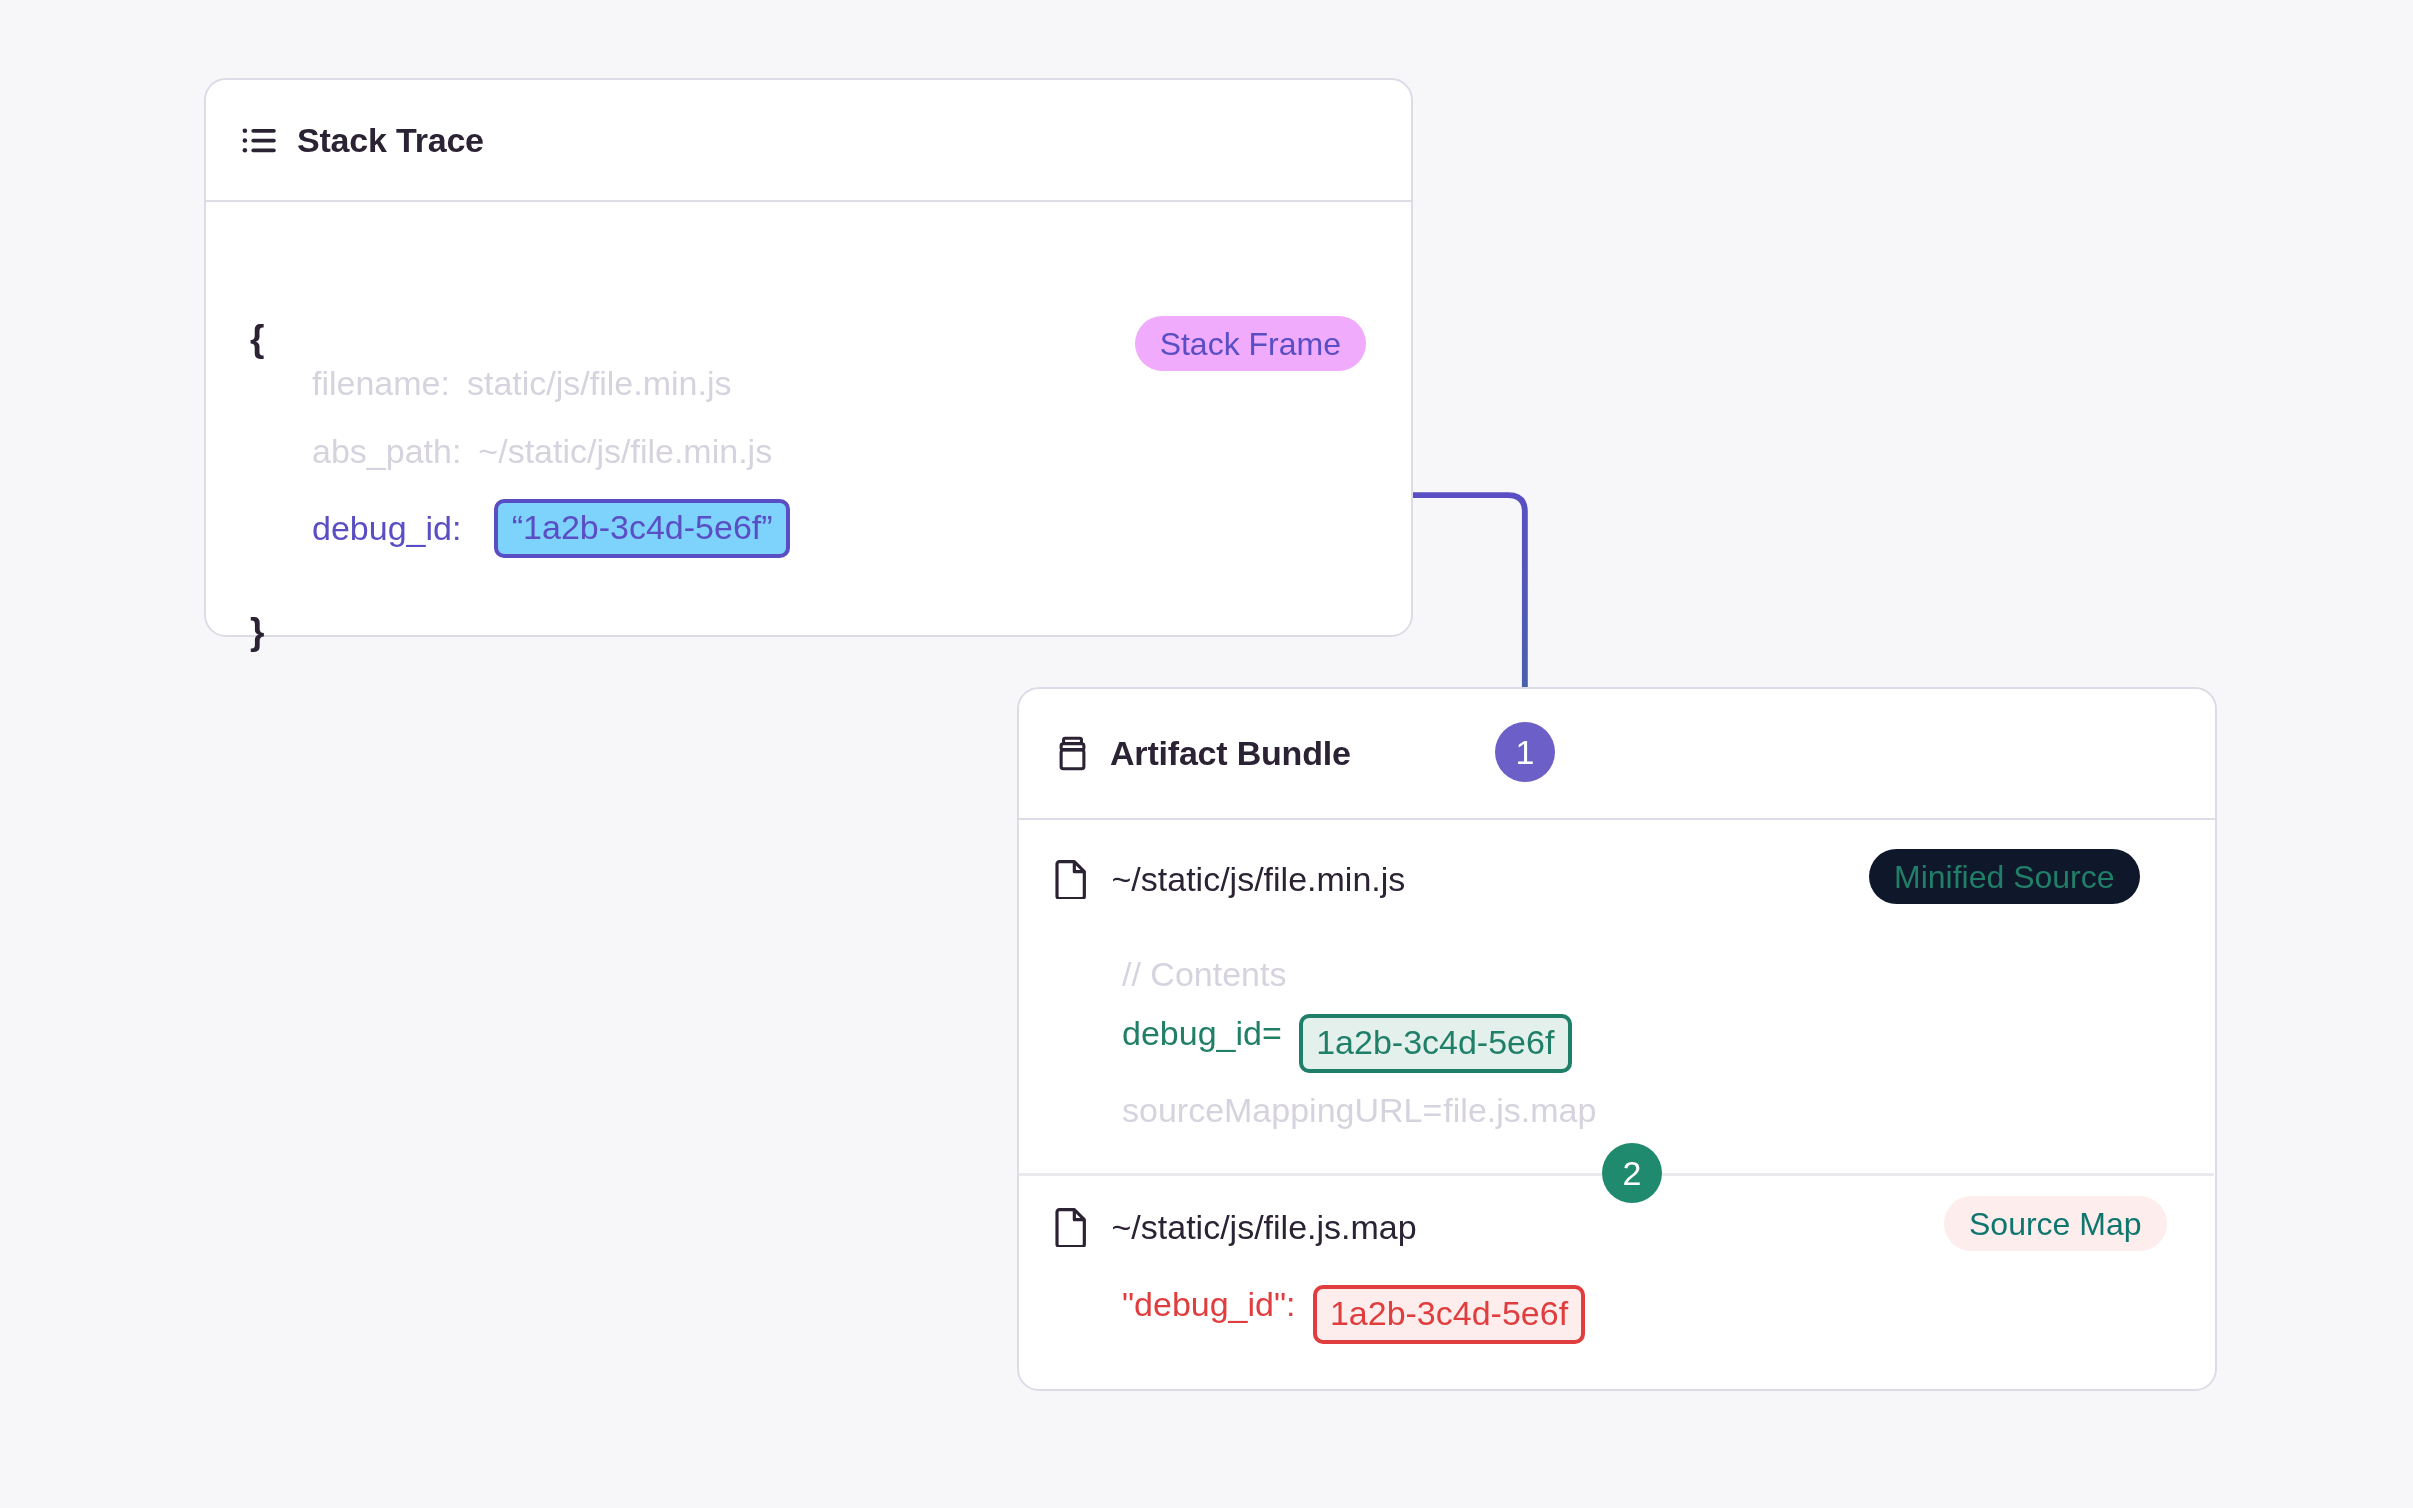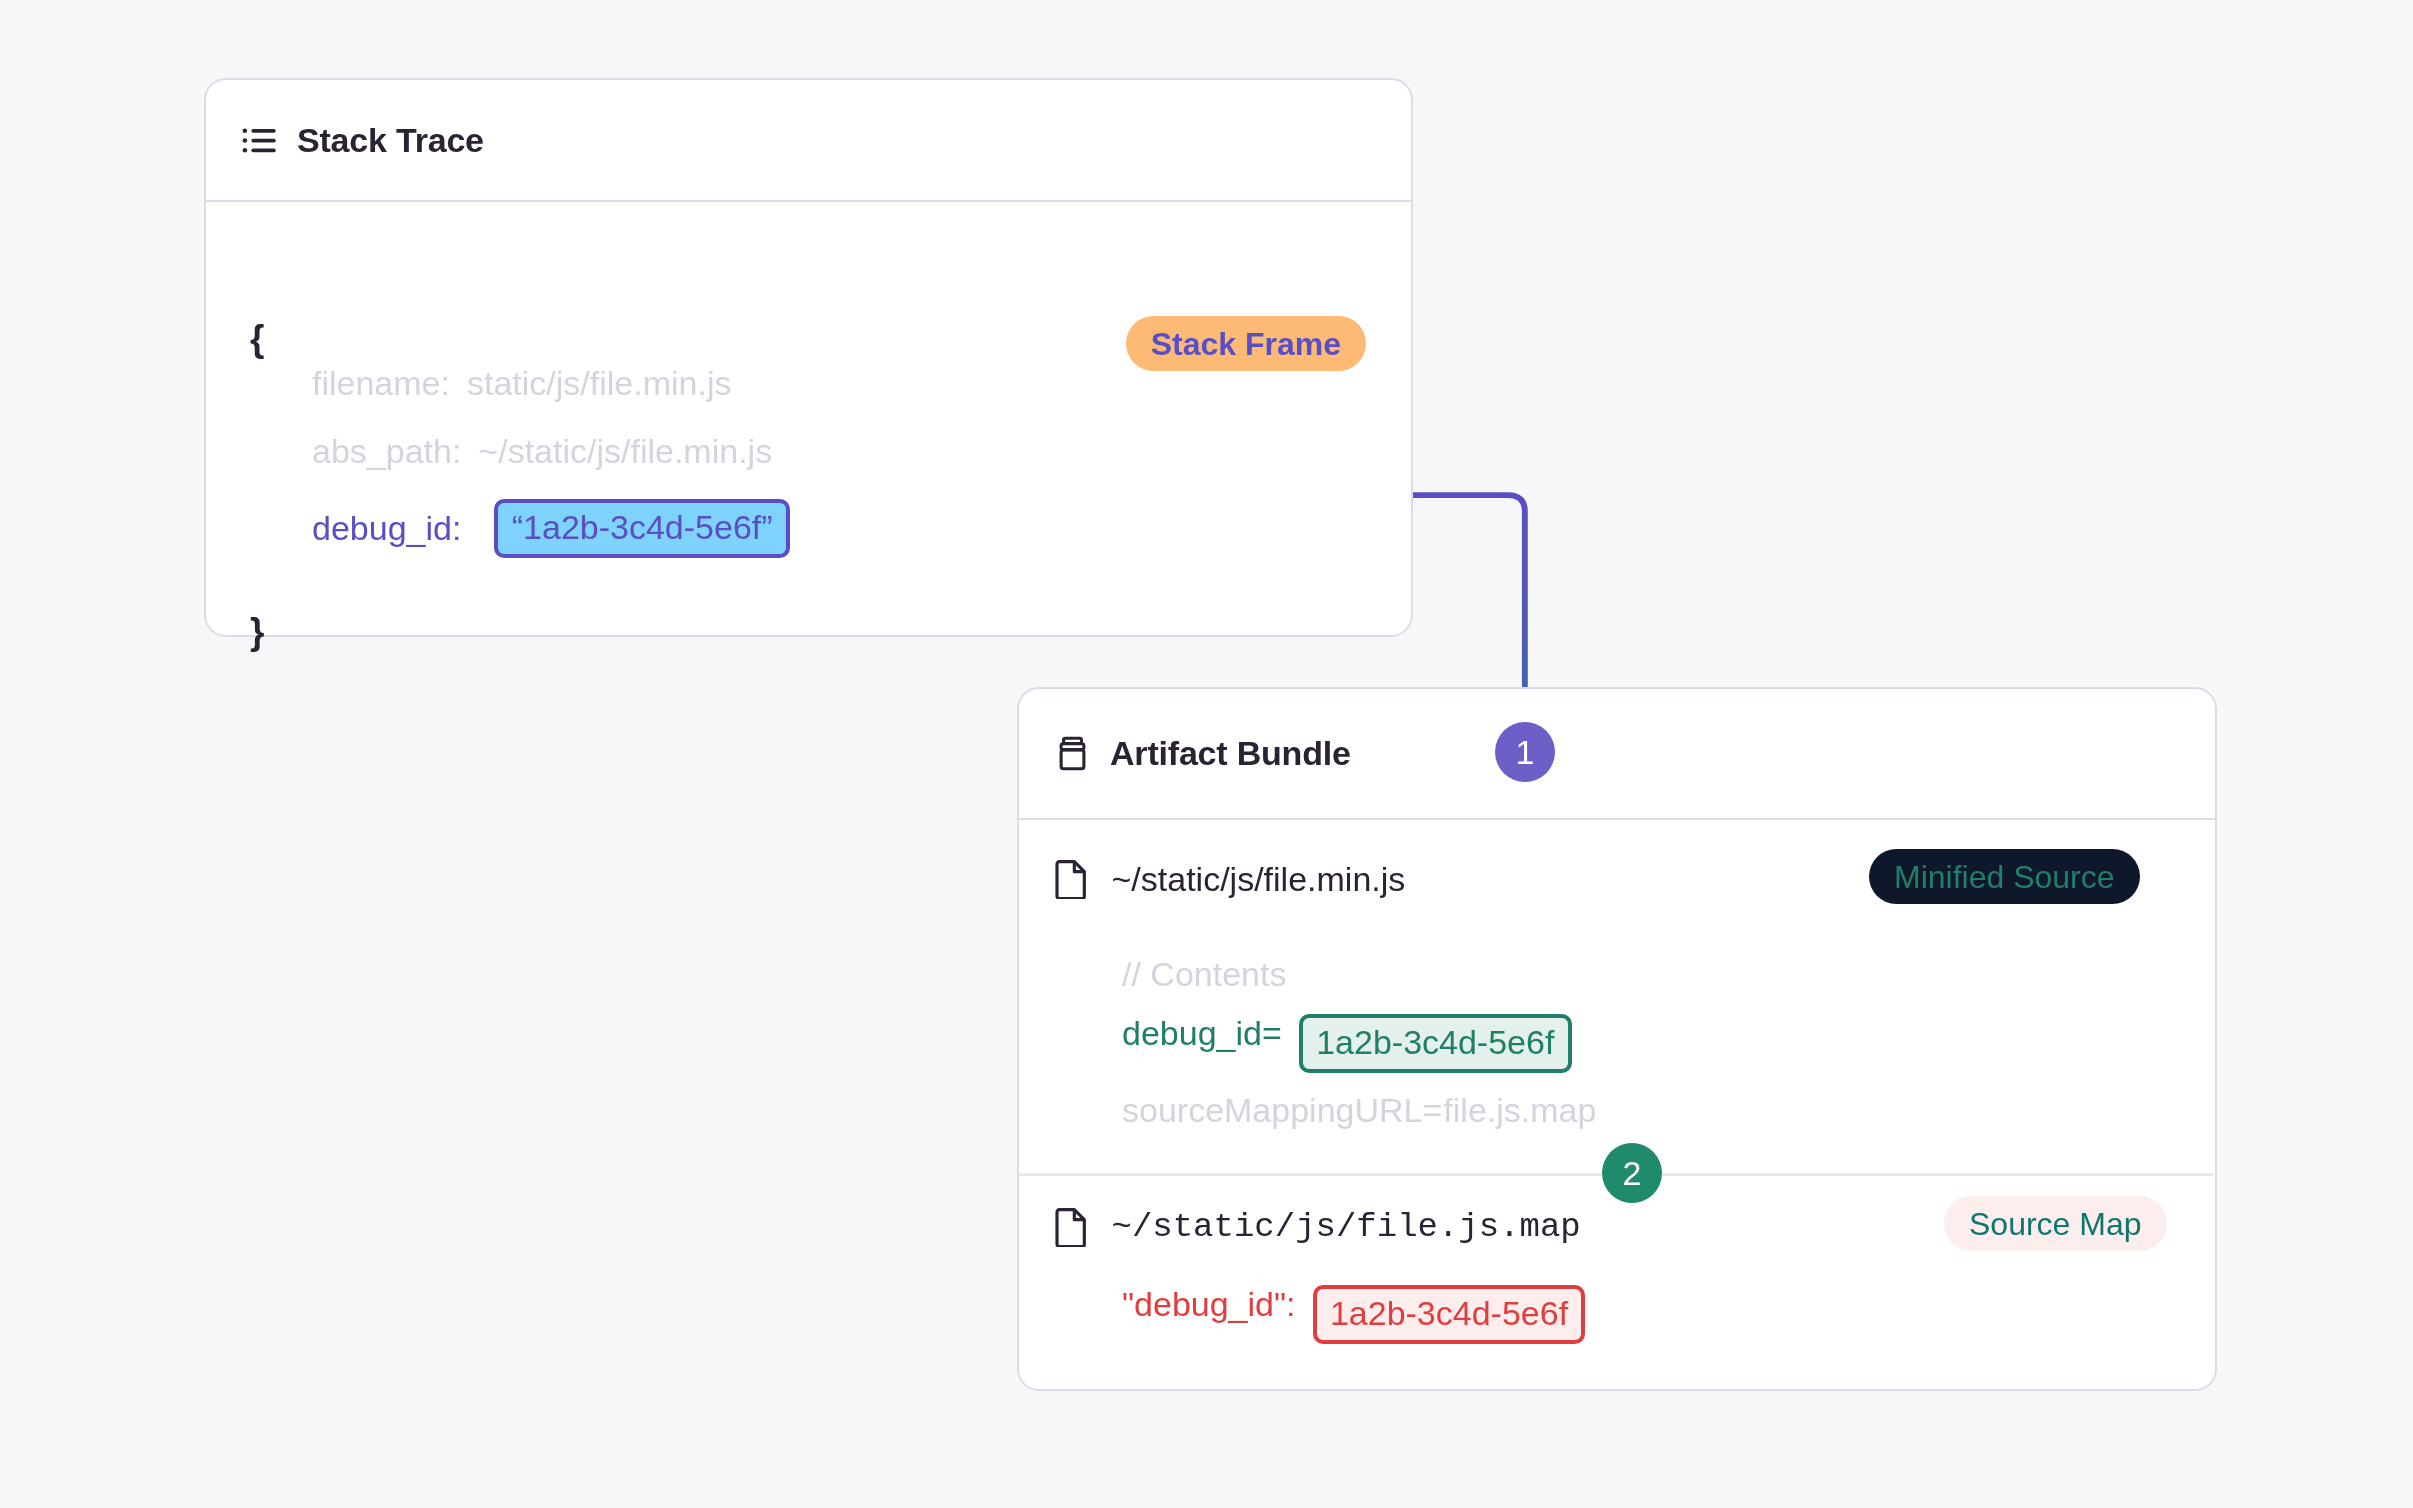--- a/index.html
+++ b/index.html
@@ -147,41 +147,41 @@
     position: absolute;
     display: inline-flex;
     align-items: center;
     justify-content: center;
     border-radius: 837px;
     padding: 11.7px 25px;
     font-size: 32px;
     line-height: 1;
     white-space: nowrap;
   }
-  .pill-purple { background: #fdba74; color: #5a4ec4; font-weight: bold; }
+  .pill-purple { background: #f0abfc; color: #5a4ec4; }
   .pill-green  { background: #0f172a; color: #217f68; }
   .pill-red    { background: #fdeded; color: #0f766e; text-align: center; }
 
   #pill-stack-frame    { right: 45px; top: 236px; }
   #pill-minified       { right: 30px; top: 849px; }
   #pill-sourcemap      { right: 30px; top: 1196px; }
 
   
   .file-row {
     position: absolute;
     display: flex;
     align-items: center;
     gap: 23.5px;
     white-space: nowrap;
   }
   .file-icon { width: 34px; height: 40px; display: block; flex: 0 0 auto; }
   .file-name { font-size: 34px; color: #2b2233; }
 
   #file-row-min { left: 1054px; top: 859px; }
-  #file-row-map { left: 1054px; top: 1207px; font-family: Liberation Mono, monospace; }
+  #file-row-map { left: 1054px; top: 1207px; }
 
   .bundle-line {
     position: absolute;
     display: flex;
     align-items: flex-start;
     white-space: nowrap;
     font-size: 34px;
   }
   #line-contents   { left: 1122px; top: 955px; }
   #line-debugid    { left: 1122px; top: 1014px; }

